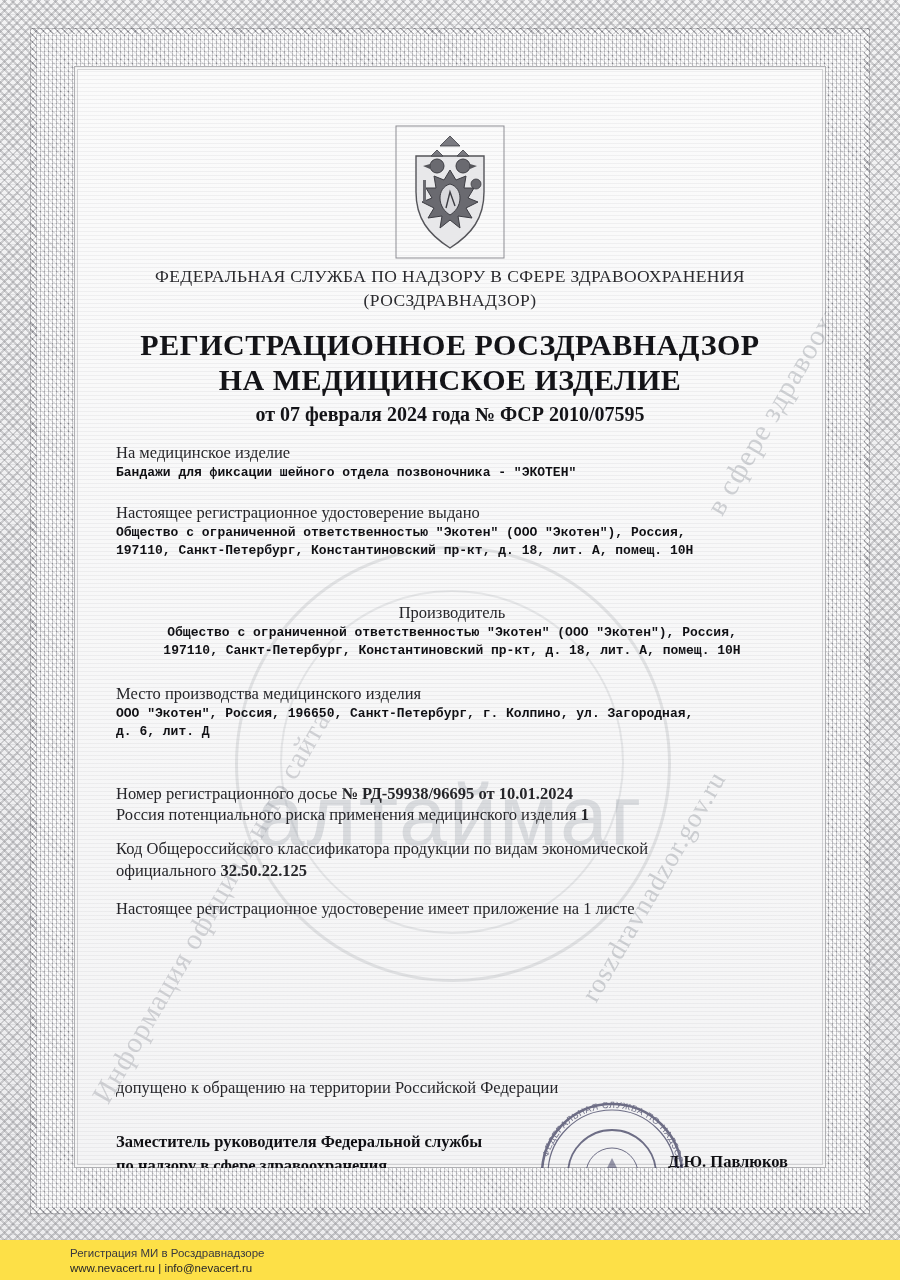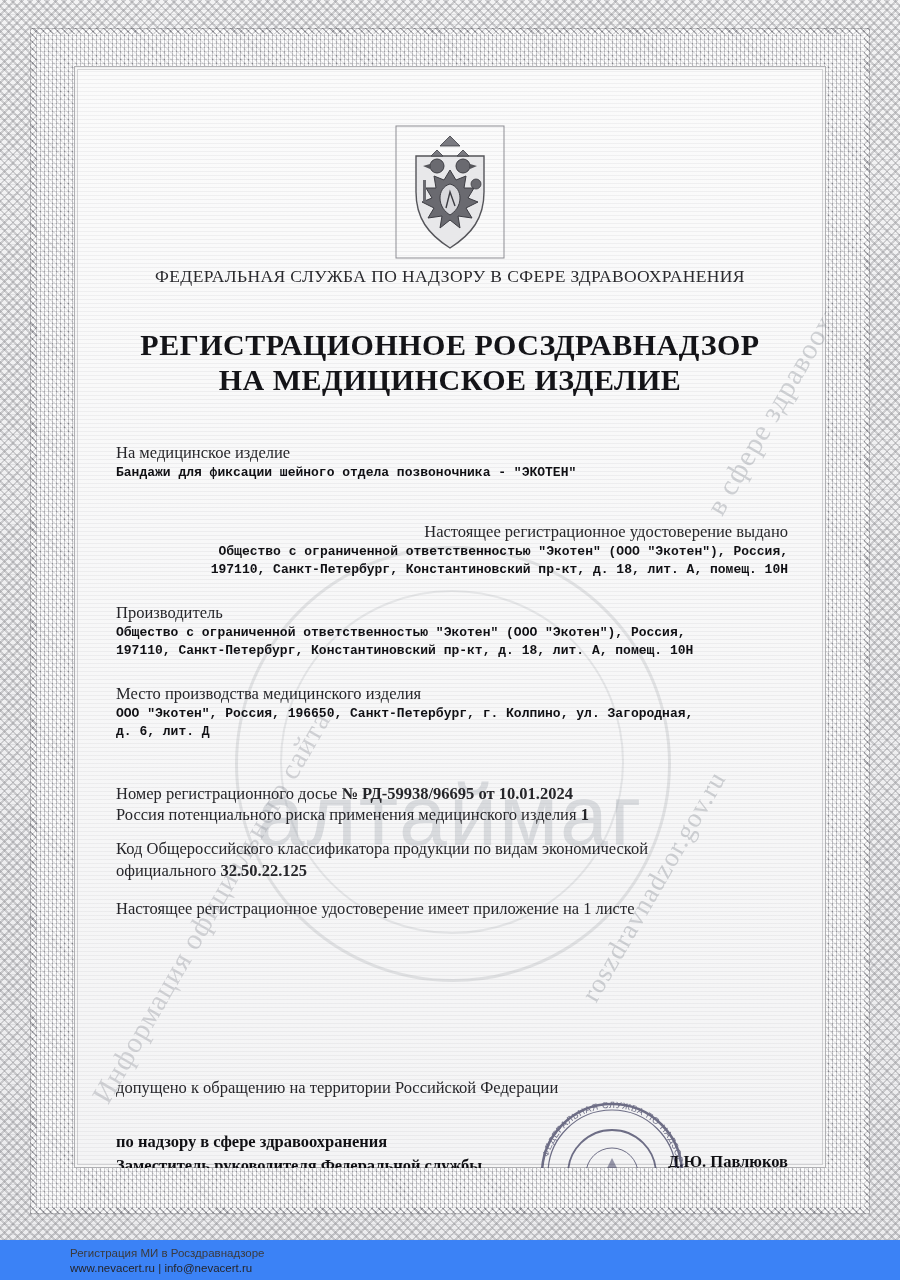--- a/index.html
+++ b/index.html
@@ -189,22 +189,22 @@
   .field .value {
     font-size: 13px;
     font-weight: bold;
     color: #101014;
     line-height: 1.35;
     font-family: Liberation Mono, monospace;
   }
   .inline-value { font-weight: bold; }
 
   .f1 { top: 376px; }
-  .f2 { top: 455px; text-align: right; }
-  .f3 { top: 536px; }
+  .f2 { top: 436px; }
+  .f3 { top: 536px; text-align: center; }
   .f4 { top: 617px; }
   .f5 { top: 698px; margin-top: 19px; }
   .f6 { top: 738px; }
   .f7 { top: 772px; }
   .f8 { top: 832px; }
 
   
   .order {
     position: absolute;
     left: 42px; right: 38px;
@@ -247,21 +247,21 @@
   .footer {
     position: absolute;
     left: 0; bottom: 0;
     width: 100%;
     box-sizing: border-box;
     padding: 6px 0 4px 70px;
     font-family: "Liberation Sans", sans-serif;
     font-size: 11.5px;
     color: #3a3a3e;
     line-height: 1.3;
-    background: #3b82f6;
+    background: #fde047;
   }
   .footer .l2 { color: #25252a; }
 </style>
 </head>
 <body>
 
 <div class="page">
 
   <div class="border-frame"></div>
 
@@ -297,27 +297,29 @@
 
         <rect x="33" y="58" width="3" height="22" fill="#6a6a70"></rect>
         <circle cx="86" cy="62" r="5" fill="#6a6a70" stroke="#3c3c42" stroke-width="0.8"></circle>
       </svg>
     </div>
 
     <div class="content">
 
       <div class="agency">
         <span>ФЕДЕРАЛЬНАЯ СЛУЖБА ПО НАДЗОРУ В СФЕРЕ ЗДРАВООХРАНЕНИЯ</span>
+        <span class="line2">(РОСЗДРАВНАДЗОР)</span>
       </div>
 
       <div class="doc-title">
         <div>РЕГИСТРАЦИОННОЕ РОСЗДРАВНАДЗОР</div>
         <div>НА МЕДИЦИНСКОЕ ИЗДЕЛИЕ</div>
       </div>
 
+      <div class="doc-date">от  07 февраля 2024 года  №  ФСР 2010/07595</div>
 
       <div class="field f1">
         <div class="label">На медицинское изделие</div>
         <div class="value">Бандажи для фиксации шейного отдела позвоночника - "ЭКОТЕН"</div>
       </div>
 
       <div class="field f2">
         <div class="label">Настоящее регистрационное удостоверение выдано</div>
         <div class="value">Общество с ограниченной ответственностью "Экотен" (ООО "Экотен"), Россия,</div>
         <div class="value">197110, Санкт-Петербург, Константиновский пр-кт, д. 18, лит. А, помещ. 10Н</div>
@@ -359,22 +361,22 @@
 
       <div class="field f8">
         <div class="label">Настоящее регистрационное удостоверение имеет приложение на 1 листе</div>
       </div>
 
       <div class="order">
         <div>допущено к обращению на территории Российской Федерации</div>
       </div>
 
       <div class="sign-line">
+        <div>Заместитель руководителя Федеральной службы</div>
         <div>по надзору в сфере здравоохранения</div>
-        <div>Заместитель руководителя Федеральной службы</div>
       </div>
 
       <div class="signer-name">Д.Ю. Павлюков</div>
 
       <div class="seal">
         <svg viewBox="0 0 172 172" width="172" height="172" aria-hidden="true">
           <defs>
             <path id="sealTop" d="M86,86 m-66,0 a66,66 0 1,1 132,0" fill="none"></path>
             <path id="sealBot" d="M86,86 m-56,0 a56,56 0 1,0 112,0" fill="none"></path>
           </defs>

